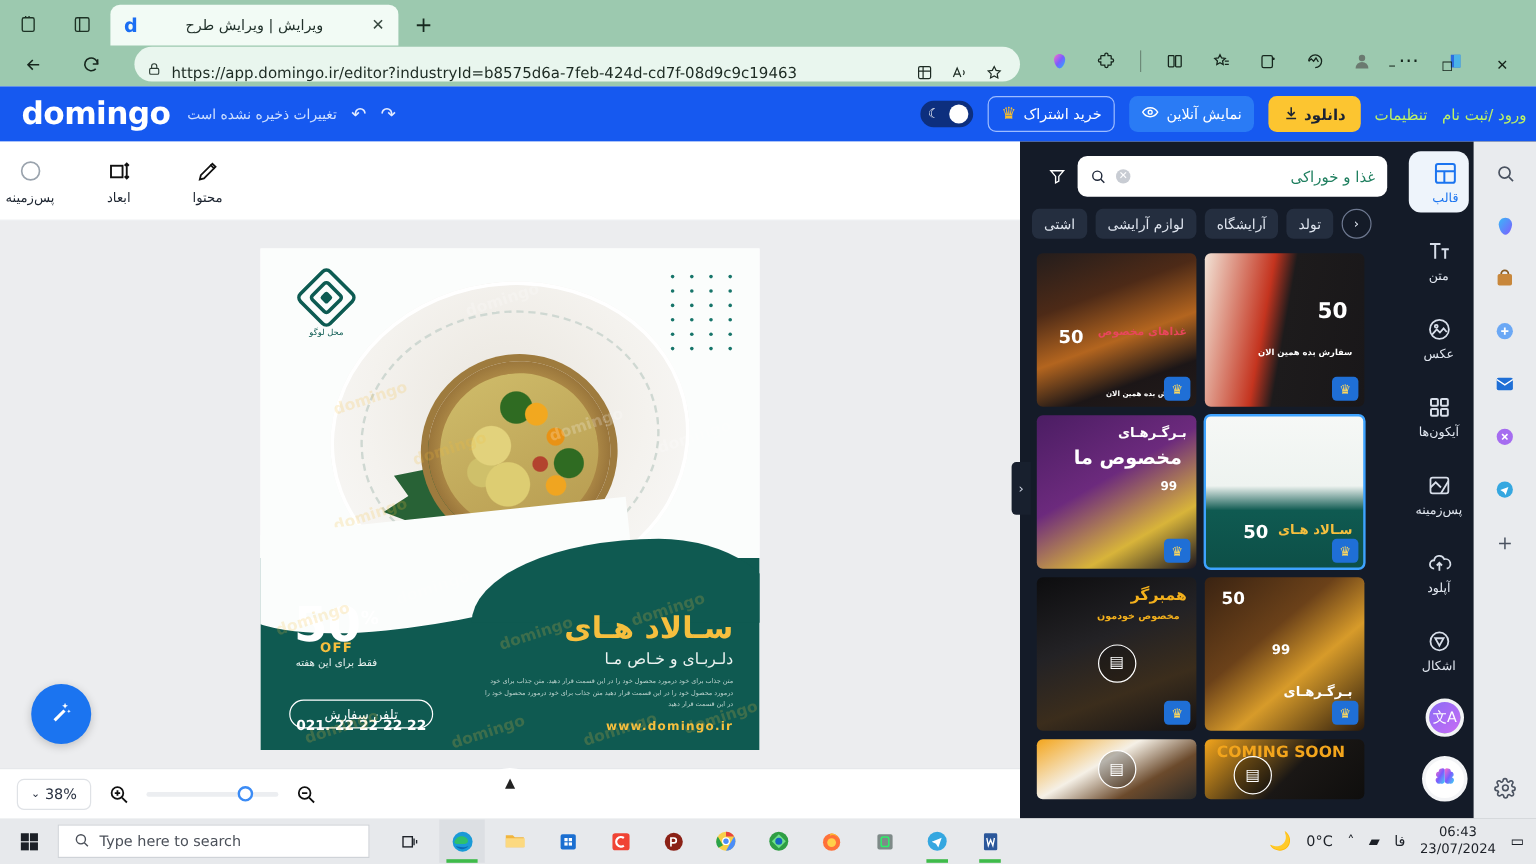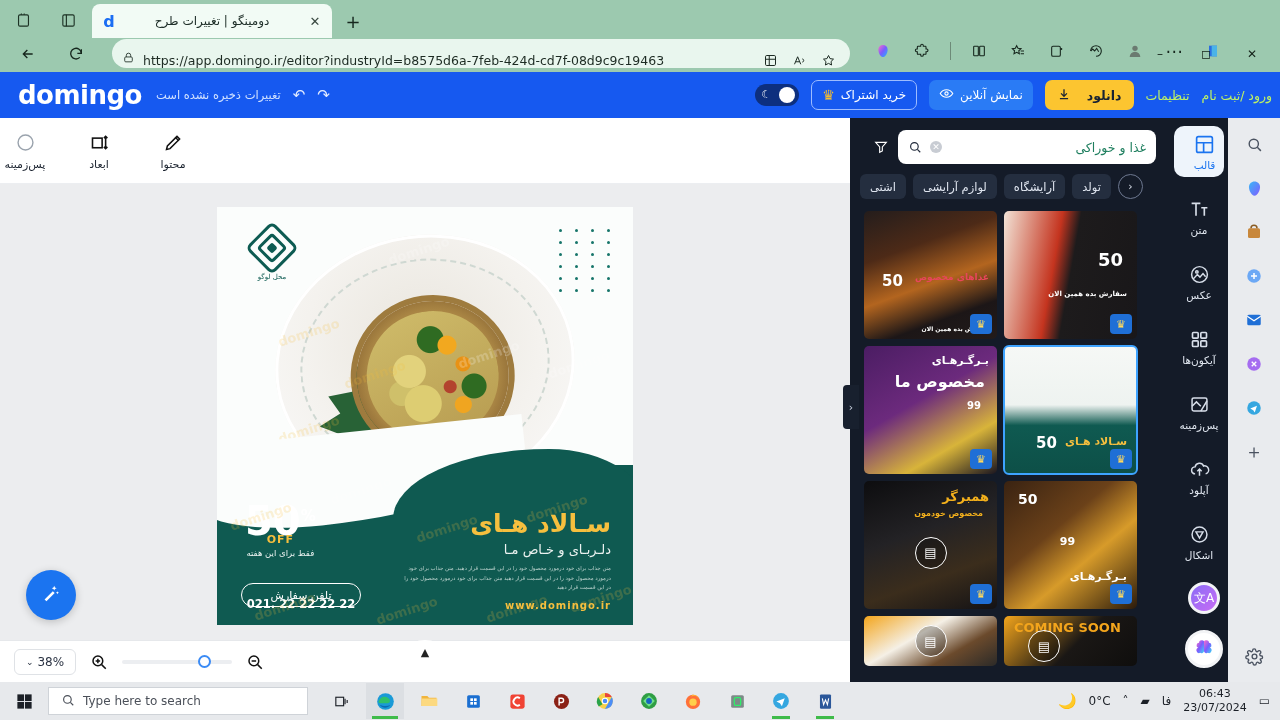--- a/index.html
+++ b/index.html
@@ -99,21 +99,21 @@
     display: flex; align-items: center; gap: 6px; color: #fff; font-size: 12px;
     background: transparent; direction: rtl;
   }
   .btn-online {
     background: #2a7bf5; border-radius: 7px; height: 30px; padding: 0 10px;
     display: flex; align-items: center; gap: 6px; color: #fff; font-size: 12px;
     direction: rtl;
   }
   .btn-download {
     background: #fcc530; border-radius: 7px; height: 30px; padding: 0 12px;
-    display: flex; align-items: center; gap: 16px; color: #1a2333; font-size: 12.5px;
+    display: flex; align-items: center; gap: 4px; color: #1a2333; font-size: 12.5px;
     font-weight: bold; direction: rtl;
   }
   .hdr-link { color: #bef264; font-size: 12.5px; direction: rtl; }
 
   
   .left-toolbar {
     position: absolute; top: 118px; left: 0; width: 850px; height: 66px;
     background: #fff; display: flex; flex-direction: row-reverse;
     justify-content: flex-end; align-items: center; gap: 24px; padding-right: 22px;
     border-bottom: 1px solid #eceef1;
@@ -392,21 +392,21 @@
           </svg>
       </div>
       <div class="tab-icon-btn" style="left:55px">
         <svg viewBox="0 0 24 24" fill="none" stroke="currentColor" stroke-width="1.6">
             <rect x="4" y="4" width="16" height="16" rx="2"></rect>
             <path d="M9 4v16"></path>
           </svg>
       </div>
       <div class="tab">
         <span class="tab-favicon">d</span>
-        <span class="tab-title">دومینگو | تغییرات طرح</span>
+        <span class="tab-title">ویرایش | ویرایش طرح</span>
         <span class="tab-close">✕</span>
       </div>
       <div class="newtab">+</div>
     </div>
     <div class="navbar">
       <div class="nav-btn" style="left:14px">
         <svg viewBox="0 0 24 24" fill="none" stroke="currentColor" stroke-width="2">
             <path d="M19 12H5M11 6l-6 6 6 6"></path>
           </svg>
       </div>

